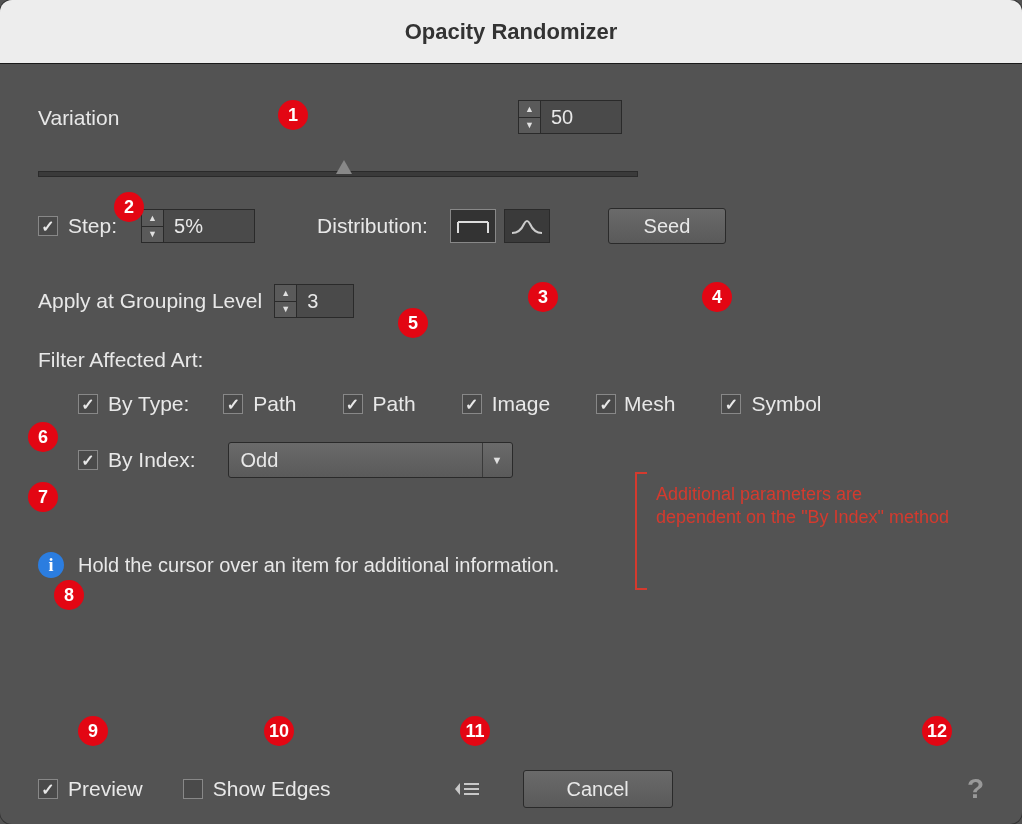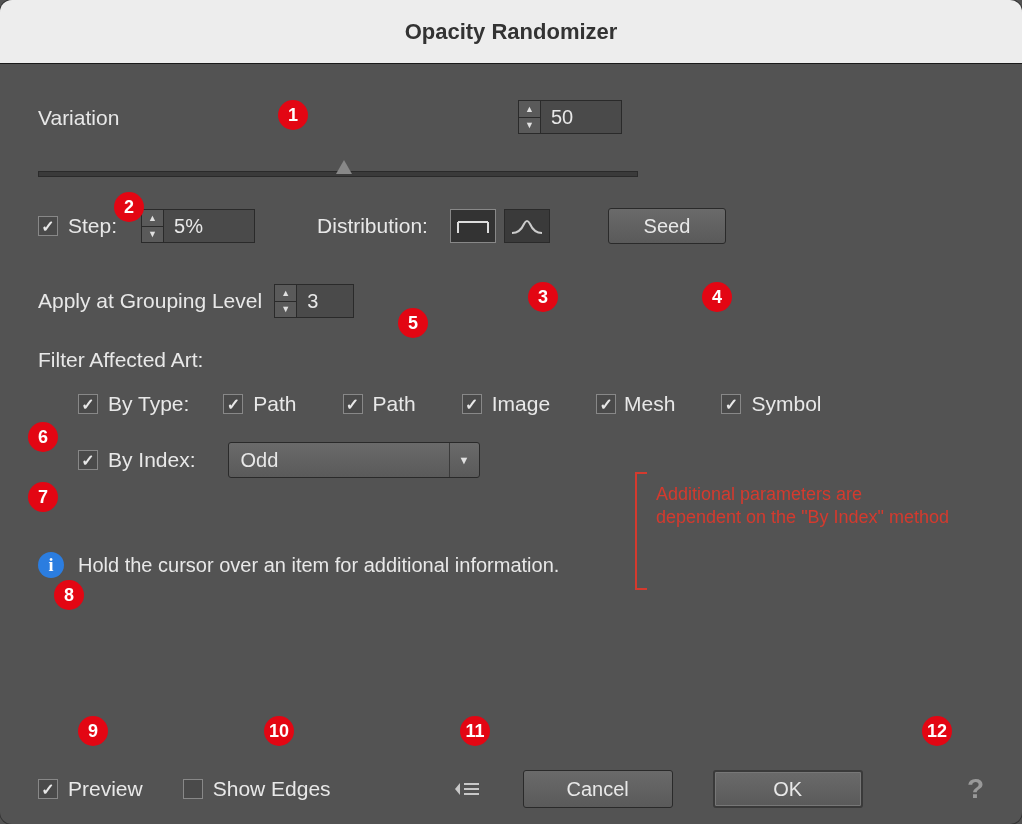--- a/index.html
+++ b/index.html
@@ -212,21 +212,21 @@
     gap: 10px;
     margin-left: 40px;
     margin-bottom: 40px;
   }
   .dropdown {
     display: flex;
     align-items: stretch;
     height: 36px;
     background: linear-gradient(#6a6a6a, #5a5a5a);
     border: 1px solid #2a2a2a;
-    width: 252px;
+    width: 285px;
     cursor: pointer;
     margin-left: 22px;
     border-radius: 3px;
   }
   .dropdown-value {
     flex: 1;
     padding: 4px 12px;
     display: flex;
     align-items: center;
     color: #e8e8e8;
@@ -473,23 +473,20 @@
       <div class="flyout-icon">
         <svg width="24" height="16" viewBox="0 0 24 16">
           <path d="M5 2 L0 8 L5 14 Z" fill="#c8c8c8"></path>
           <line x1="9" y1="3" x2="24" y2="3" stroke="#c8c8c8" stroke-width="2"></line>
           <line x1="9" y1="8" x2="24" y2="8" stroke="#c8c8c8" stroke-width="2"></line>
           <line x1="9" y1="13" x2="24" y2="13" stroke="#c8c8c8" stroke-width="2"></line>
         </svg>
       </div>
       <div class="btn btn-cancel">
         <span>Cancel</span>
-      </div>
-      <div class="btn btn-ok">
-        <span>OK</span>
       </div>
       <div class="help-icon">?</div>
     </div>
 
     <div class="marker" style="left:278px; top:36px;">1</div>
     <div class="marker" style="left:114px; top:128px;">2</div>
     <div class="marker" style="left:528px; top:218px;">3</div>
     <div class="marker" style="left:702px; top:218px;">4</div>
     <div class="marker" style="left:398px; top:244px;">5</div>
     <div class="marker" style="left:28px; top:358px;">6</div>

